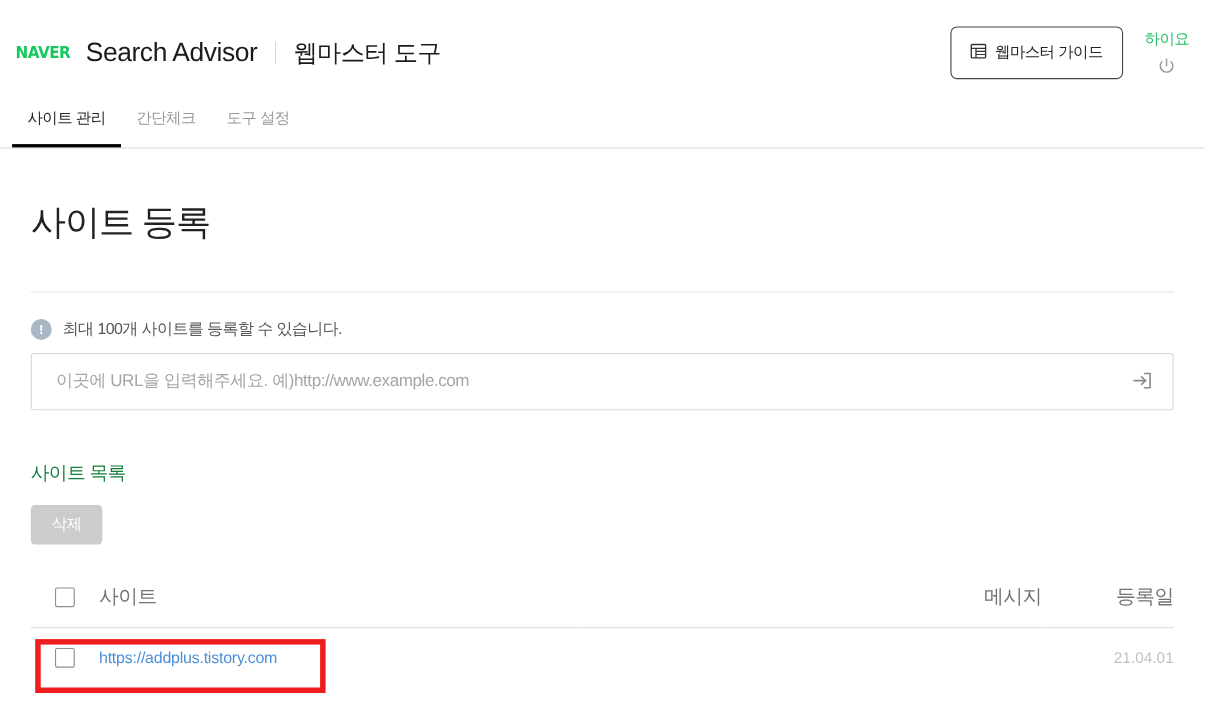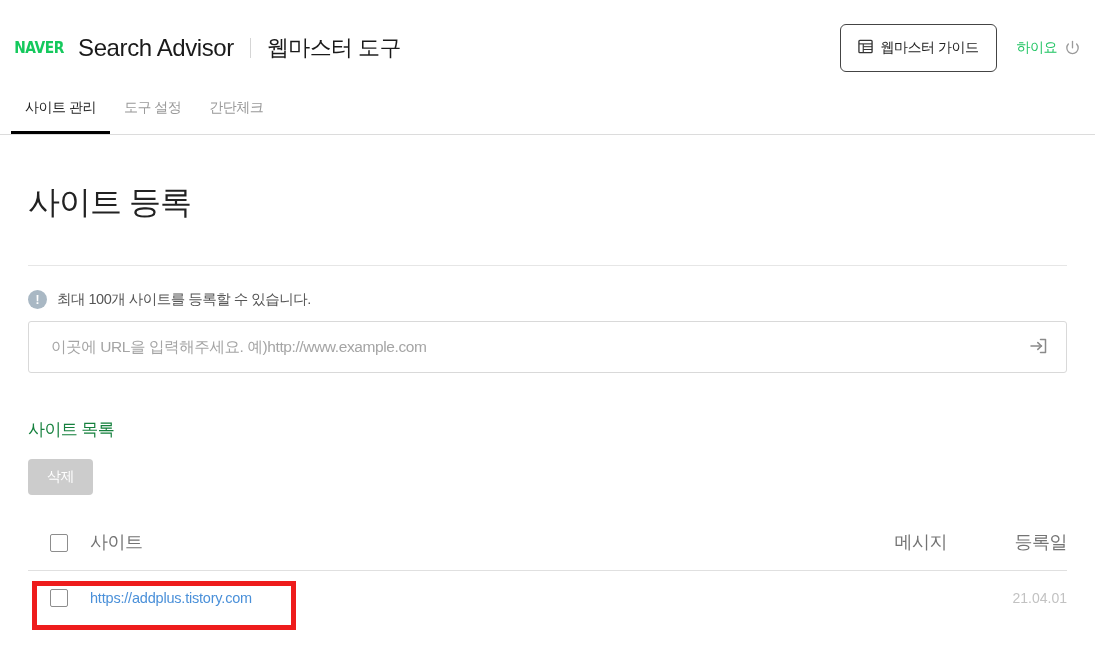--- a/index.html
+++ b/index.html
@@ -69,20 +69,21 @@
     color: #222;
     cursor: pointer;
     letter-spacing: -0.5px;
     font-family: "Liberation Sans", sans-serif;
   }
   .user-area {
     display: flex;
     align-items: center;
     gap: 7px;
     margin-left: 20px;
+    flex-direction: column;
   }
   .user-name {
     font-size: 14px;
     color: #20c463;
     letter-spacing: -0.5px;
   }
   .logout-icon { line-height: 0; cursor: pointer; }
 
   
   .tabbar {
@@ -325,24 +326,24 @@
         </span>
       </div>
     </div>
   </div>
 
   <div class="tabbar">
     <div class="tab active">
       <span>사이트 관리</span>
     </div>
     <div class="tab">
+      <span>간단체크</span>
+    </div>
+    <div class="tab">
       <span>도구 설정</span>
-    </div>
-    <div class="tab">
-      <span>간단체크</span>
     </div>
   </div>
 
   <div class="content">
 
     <h1 class="page-title">사이트 등록</h1>
     <div class="title-rule"></div>
 
     <div class="notice">
       <span class="notice-icon">!</span>

